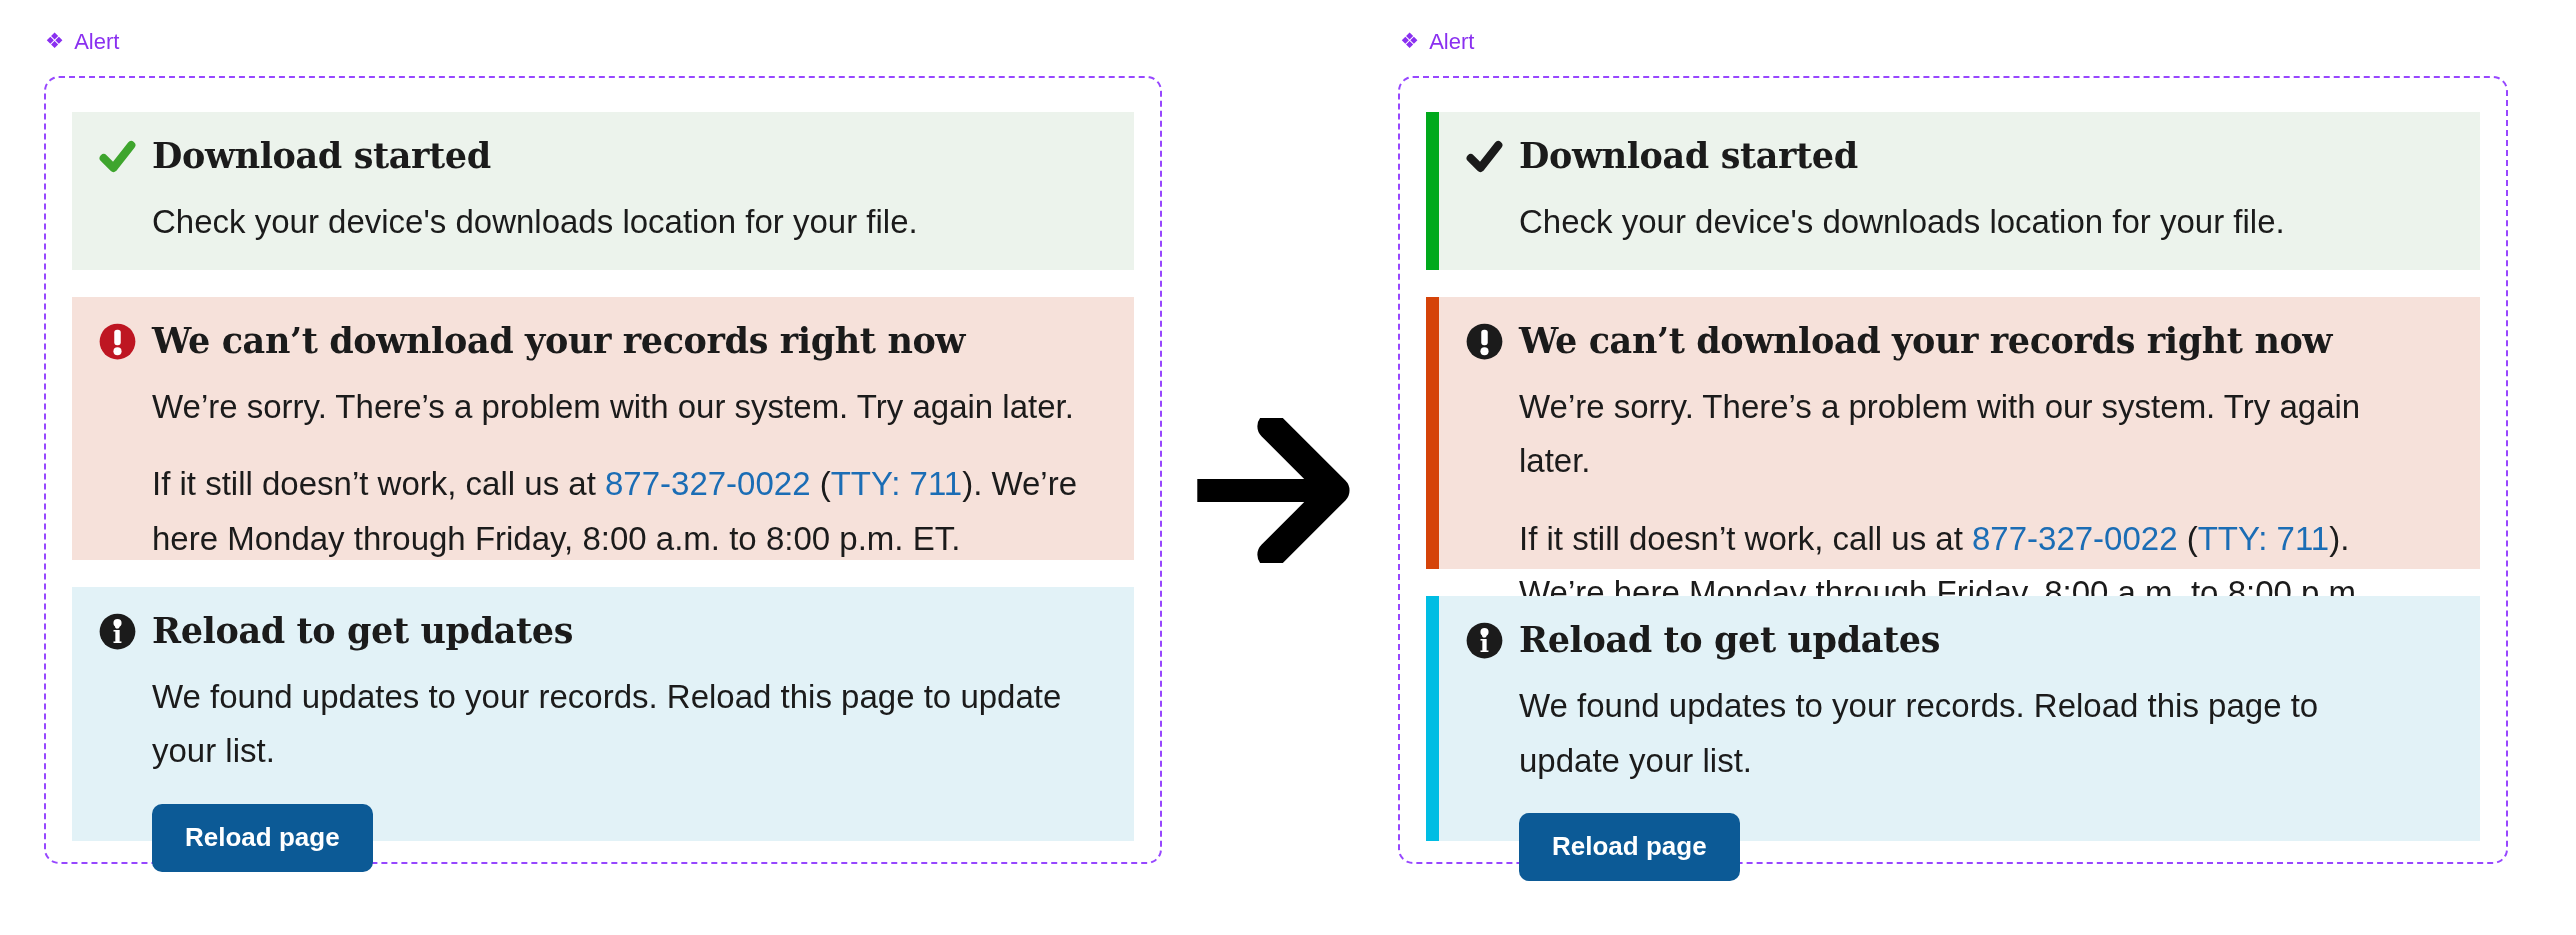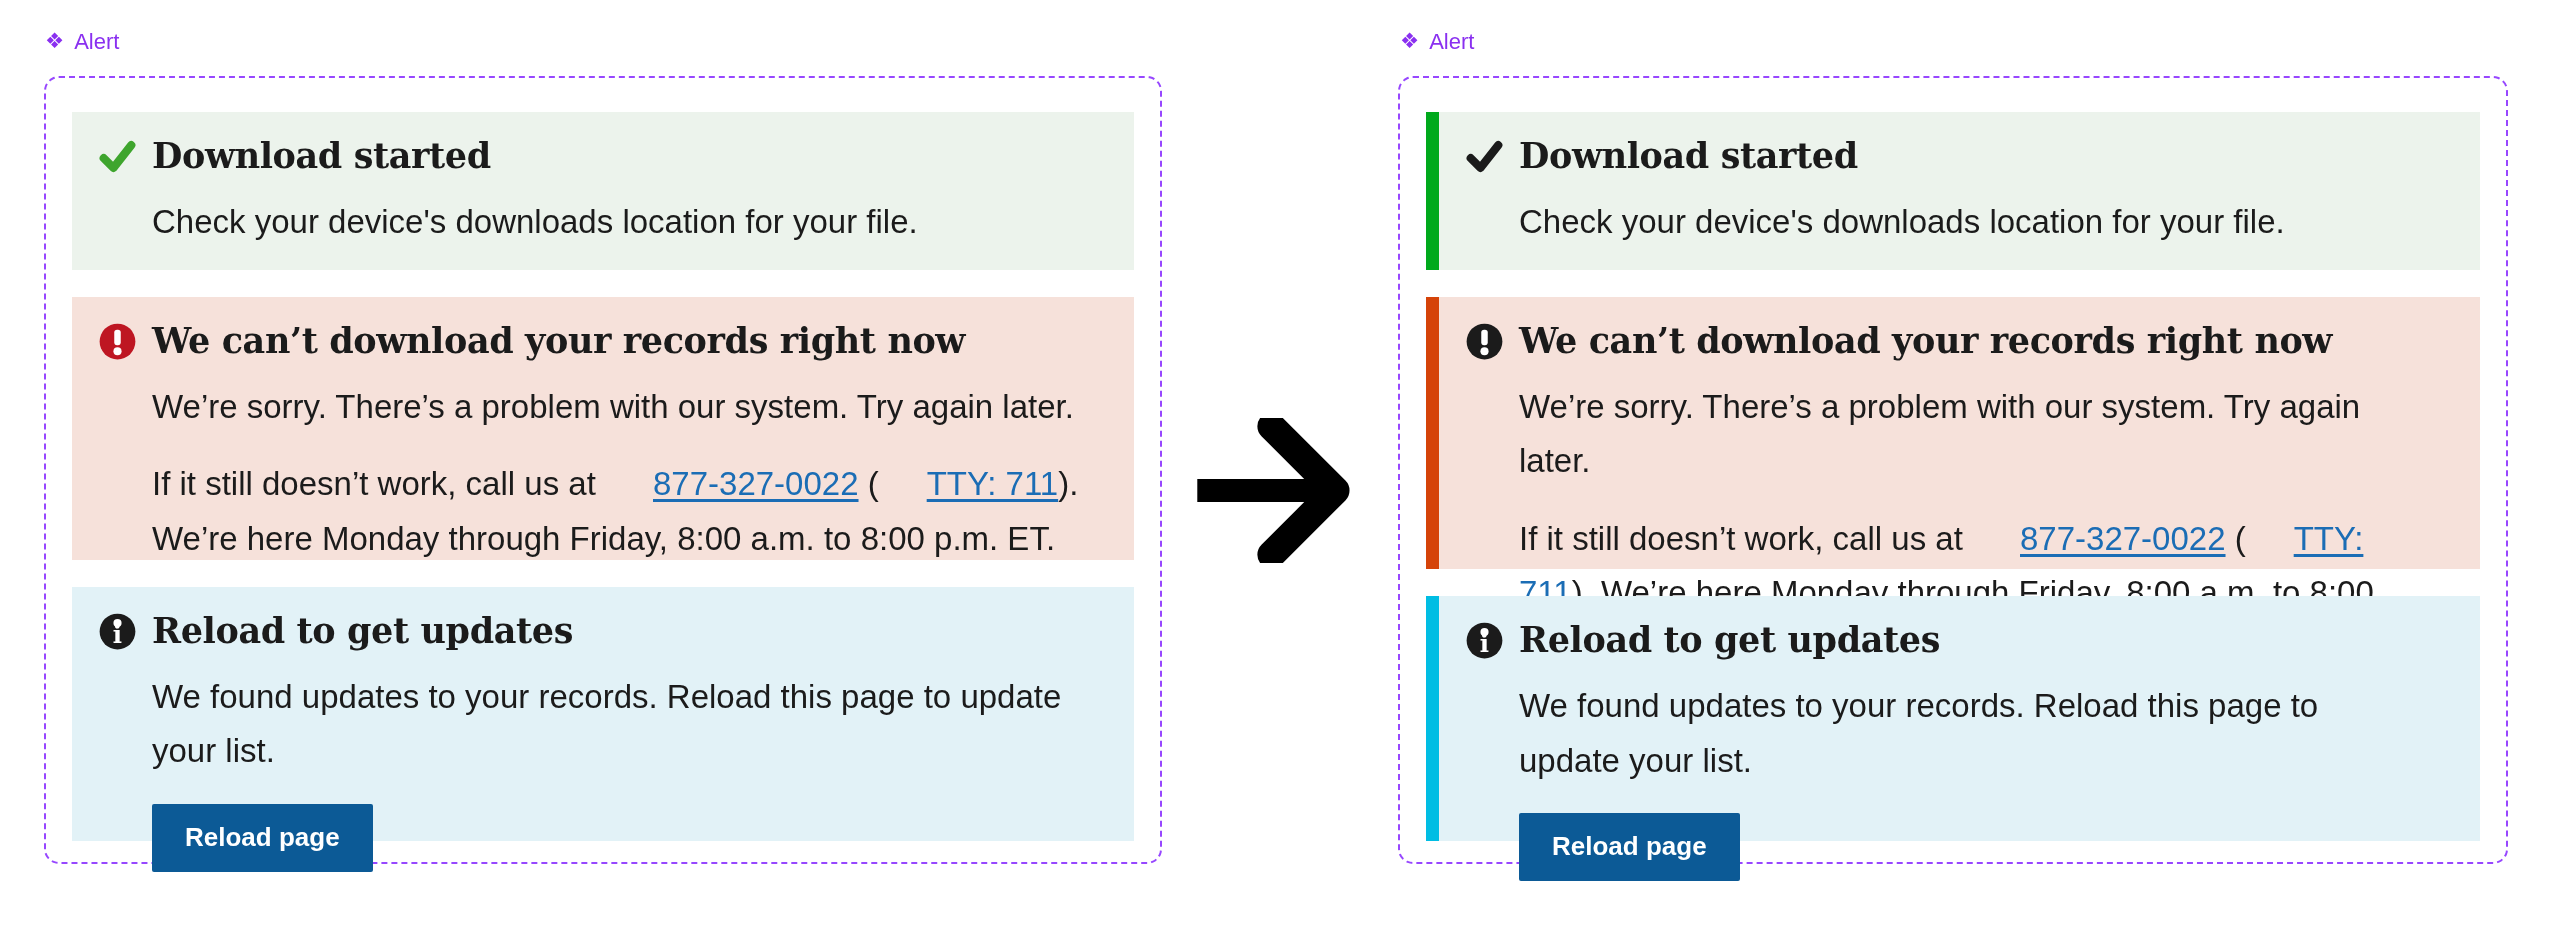--- a/index.html
+++ b/index.html
@@ -65,30 +65,28 @@
     font-weight:bold;font-size:35px;line-height:1.2;
     letter-spacing:-0.4px;color:var(--text-color);
   }
   .alert-body{
     margin-left:54px;margin-top:18px;
     font-size:33px;line-height:1.65;color:var(--text-color);
   }
   .alert-body + .alert-body{margin-top:23px;}
   .alert-body a{
     color:var(--link-blue);
-    text-decoration:underline;
     text-underline-offset:4.1px;
     cursor:pointer;
-    margin-left:48px;
   }
   .reload-btn{
     display:inline-block;
     margin-left:54px;margin-top:25px;
     background:var(--button-blue);color:#ffffff;
-    border:none;border-radius:2px;
+    border:none;border-radius:10px;
     padding:19px 33px;
     font-family:"Liberation Sans","DejaVu Sans",sans-serif;
     font-weight:bold;font-size:26px;line-height:1.15;
     cursor:pointer;
   }
   
   #arrow{position:absolute;left:1194px;top:418px;width:158px;height:145px;}
 </style>
 </head>
 <body>

